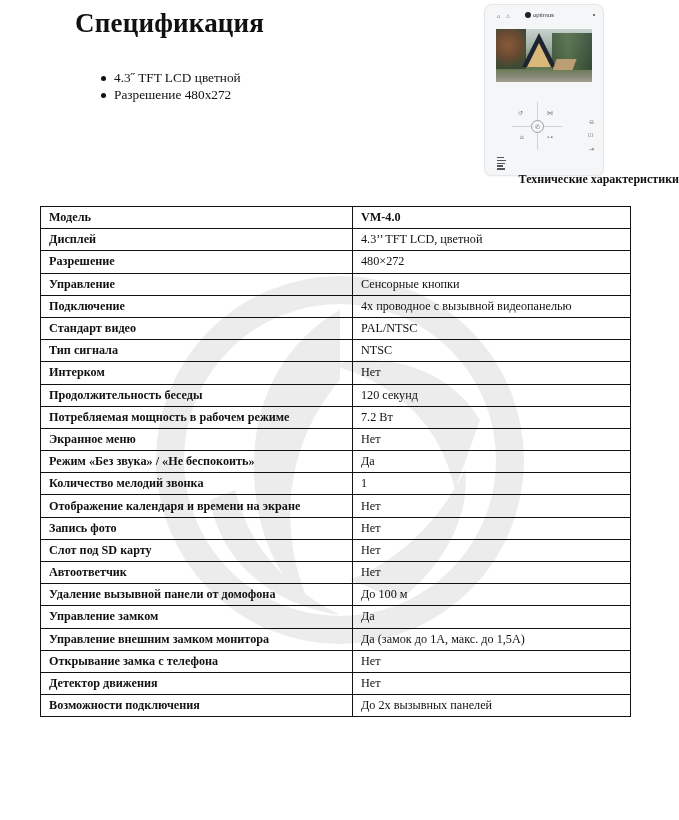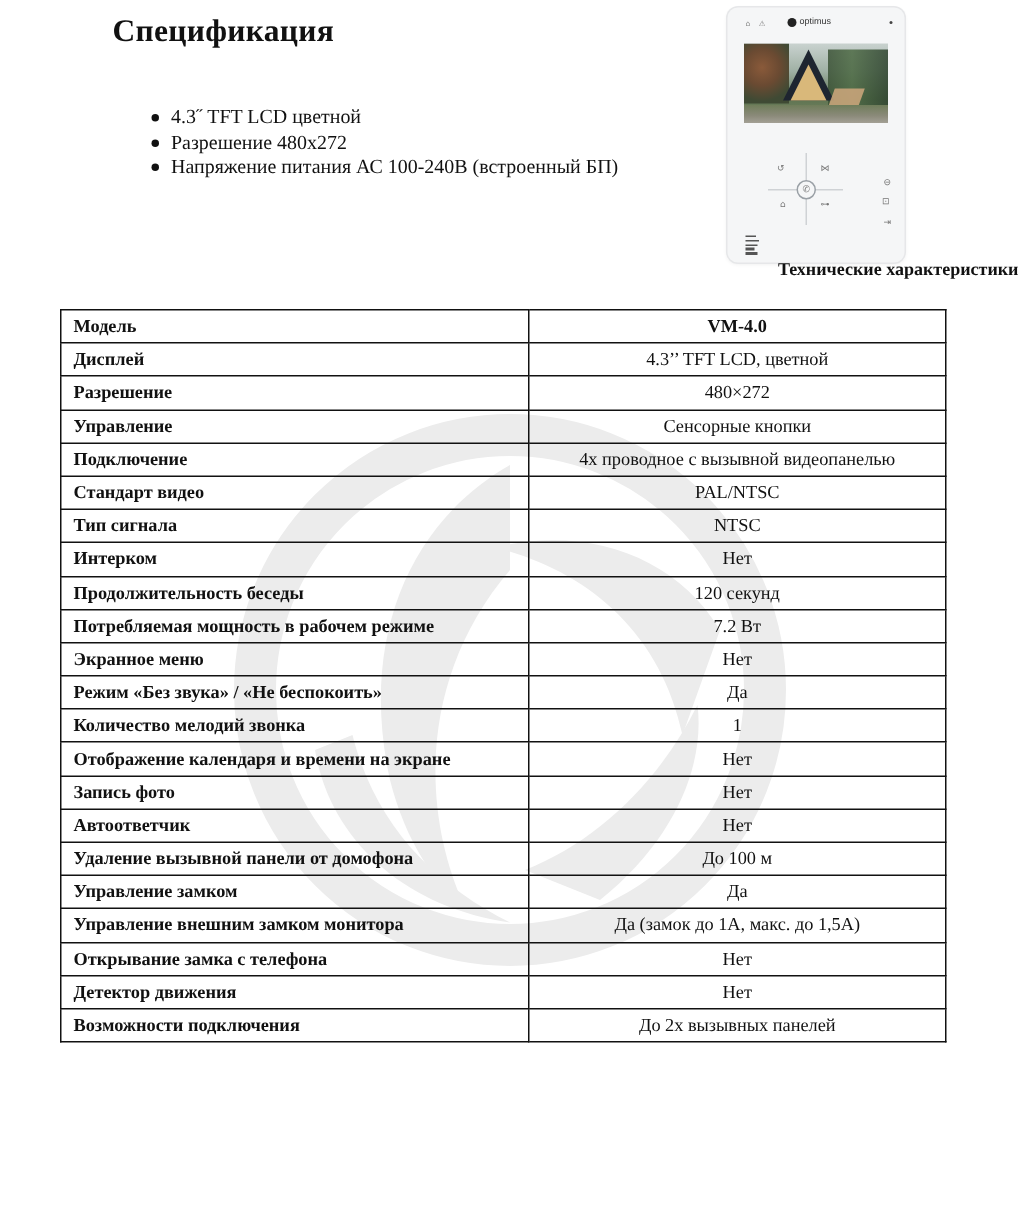--- a/index.html
+++ b/index.html
@@ -12,21 +12,21 @@
       height: 820px;
       position: relative;
       overflow: hidden;
       font-family: "Liberation Serif", serif;
       color: #111111;
     }
     .page-title {
       position: absolute;
       left: 75px;
       top: 8px;
-      font-size: 21px;
+      font-size: 27px;
       font-weight: bold;
       margin: 0;
       letter-spacing: 0.2px;
     }
     .bullets {
       position: absolute;
       left: 82px;
       top: 54px;
       margin: 16px;
       padding: 0;
@@ -207,36 +207,35 @@
       padding: 0 8px;
       box-sizing: border-box;
       white-space: nowrap;
     }
     .spec-table td.param {
       width: 312px;
       font-weight: bold;
       text-align: left;
     }
     .spec-table td.value {
-      text-align: center;
+      text-align: left;
       font-weight: normal;
     }
     .spec-table tr.header-row td.value {
       font-weight: bold;
     }
   </style>
 </head>
 <body>
 
 <h1 class="page-title">Спецификация</h1>
 
 <ul class="bullets">
   <li>4.3˝ TFT LCD цветной</li>
   <li>Разрешение 480х272</li>
-  <li>Напряжение питания АС 100-240В (встроенный БП)</li>
 </ul>
 
 <div class="device">
   <span class="mini-icons">⌂ ⚠</span>
   <div class="brand">
     <span class="brand-logo"></span>
     <span>optimus</span>
   </div>
   <span class="led-dot"></span>
   <div class="screen">
@@ -332,20 +331,24 @@
     </tr>
     <tr>
       <td class="param">Отображение календаря и времени на экране</td>
       <td class="value">Нет</td>
     </tr>
     <tr>
       <td class="param">Запись фото</td>
       <td class="value">Нет</td>
     </tr>
     <tr>
+      <td class="param">Слот под SD карту</td>
+      <td class="value">Нет</td>
+    </tr>
+    <tr>
       <td class="param">Автоответчик</td>
       <td class="value">Нет</td>
     </tr>
     <tr>
       <td class="param">Удаление вызывной панели от домофона</td>
       <td class="value">До 100 м</td>
     </tr>
     <tr>
       <td class="param">Управление замком</td>
       <td class="value">Да</td>

